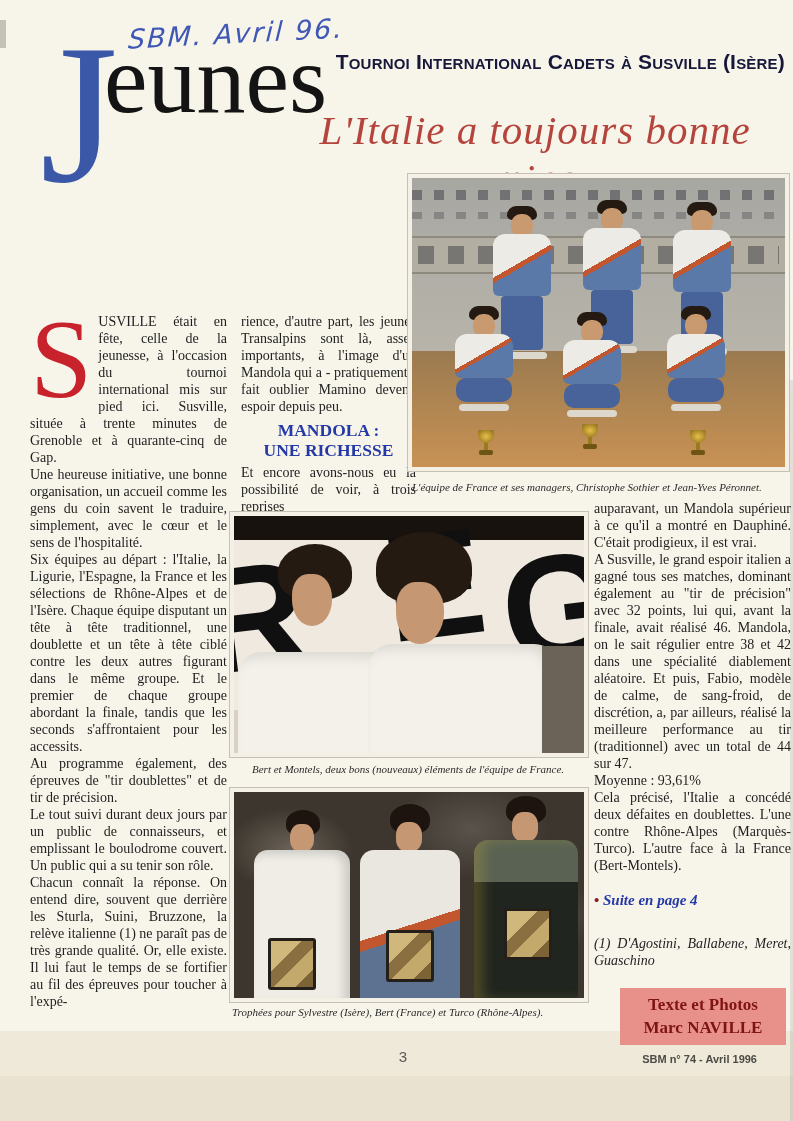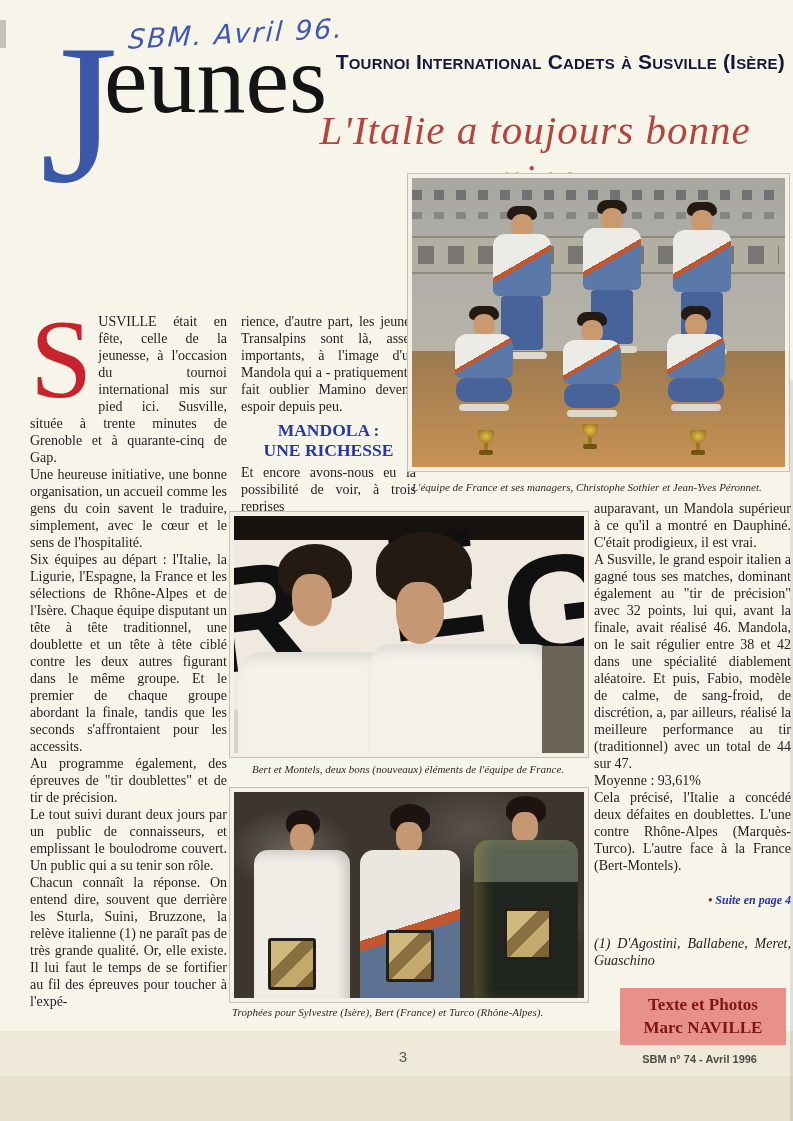--- a/index.html
+++ b/index.html
@@ -39,21 +39,21 @@
   .col-mid{left:241px;top:313px;width:175px;}
   .col-right{left:594px;top:500px;width:197px;}
   .dropcap{
     float:left;font-size:112px;line-height:.8;color:#c8232c;
     margin:2px 6px 0 0;font-weight:500;
   }
   .subhead{
     font-family:"Liberation Serif",serif;font-weight:bold;color:#2438a6;
     text-align:center;font-size:17.5px;line-height:1.15;margin:5px 0 4px 0;
   }
-  .suite{margin-top:18px;text-align:right;font-weight:bold;font-style:italic;font-size:12px;color:#2438a6;}
+  .suite{margin-top:18px;font-weight:bold;font-style:italic;font-size:15px;color:#2438a6;}
   .suite .bullet{color:#8b1f1f;font-style:normal;}
   .footnote{margin-top:26px;font-style:italic;font-size:14px;color:#222;}
 
   .photo{position:absolute;border:4px solid #f4f0e6;outline:1px solid #c6c1b2;box-sizing:border-box;overflow:hidden;background:#777;}
   .caption{position:absolute;font-style:italic;font-size:11px;color:#2a2a2a;}
 
   
   .photo-team{left:408px;top:174px;width:381px;height:297px;}
   .p1-wall{position:absolute;left:0;top:0;right:0;height:62%;background:linear-gradient(#a7a7a2,#b8b4aa);}
   .p1-strip1,.p1-strip2{position:absolute;left:0;right:0;height:10px;

